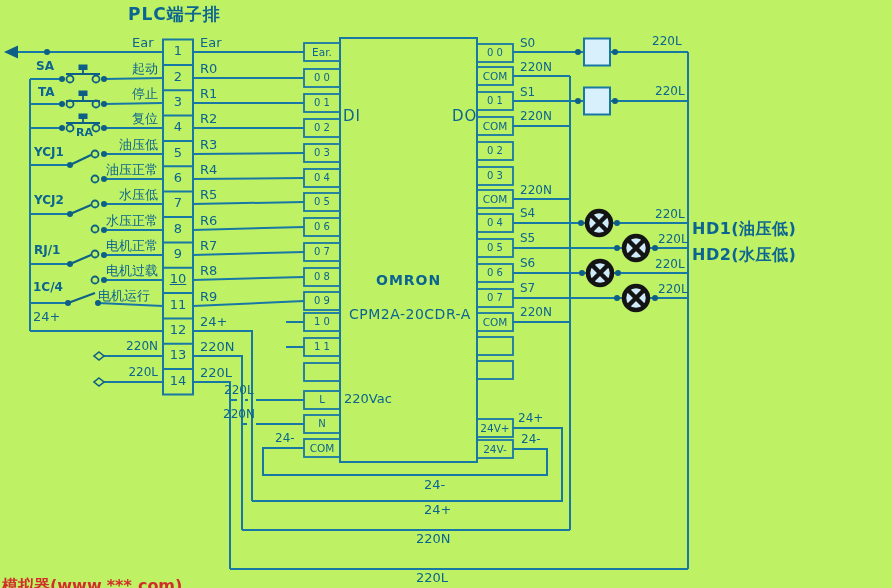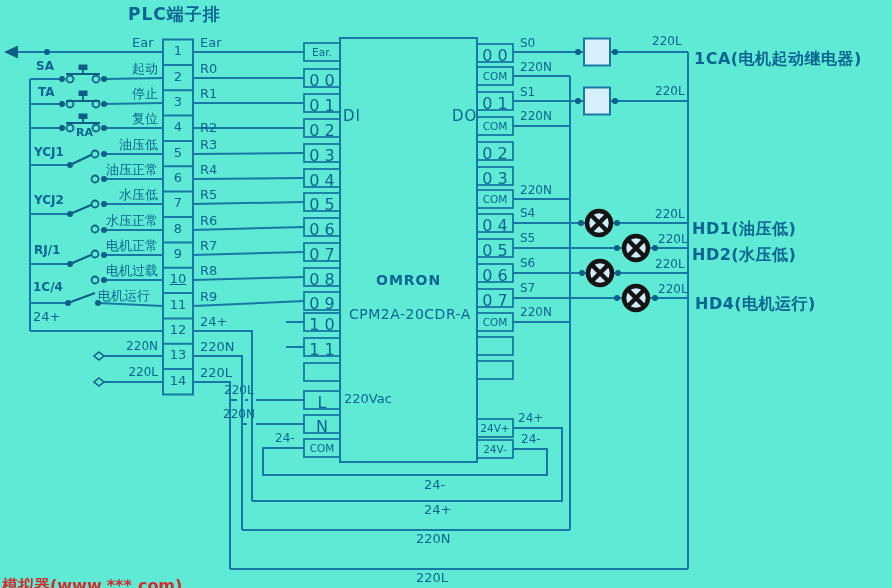--- a/index.html
+++ b/index.html
@@ -1,22 +1,22 @@
 <!DOCTYPE html>
 <html><head>
 <meta charset="utf-8">
 <style>
   html,body{margin:0;padding:0;}
-  #stage{position:relative;width:892px;height:588px;background:#5eead4;overflow:hidden;
+  #stage{position:relative;width:892px;height:588px;background:#bef264;overflow:hidden;
          font-family:"DejaVu Sans",sans-serif;color:#0b6491;}
   #stage svg{position:absolute;left:0;top:0;}
   .t{position:absolute;white-space:nowrap;line-height:1.15;color:#0b6491;}
   .r{text-align:right;width:100px;}
   .c{text-align:center;width:30px;}
-  .cell{text-align:center;width:36px;font-size:16px;}
+  .cell{text-align:center;width:36px;font-size:10px;}
   .fs11{font-size:11px;} .fs12{font-size:12px;} .fs13{font-size:13px;}
   .fs14{font-size:14px;} .fs15{font-size:15px;}
   .b{font-weight:bold;}
   .desc{font-size:16px;font-weight:bold;letter-spacing:.5px;}
   .wm{color:#d22c2c;font-weight:bold;font-size:16px;}
   .title{font-size:17px;font-weight:bold;letter-spacing:1px;}
   .plcbig{font-size:37px;letter-spacing:4px;}
   .model{font-size:14px;letter-spacing:.5px;}
 </style>
 </head>
@@ -290,21 +290,21 @@
 <div class="t fs13 c" style="left:163px;top:247px;">9</div>
 <div class="t fs13 c" style="left:163px;top:272px;text-decoration:underline;">10</div>
 <div class="t fs13 c" style="left:163px;top:298px;">11</div>
 <div class="t fs13 c" style="left:163px;top:323px;text-align:center;">12</div>
 <div class="t fs13 c" style="left:163px;top:348px;">13</div>
 <div class="t fs13 c" style="left:163px;top:374px;">14</div>
 
 <div class="t fs13" style="left:200px;top:36px;">Ear</div>
 <div class="t fs13" style="left:200px;top:62px;">R0</div>
 <div class="t fs13" style="left:200px;top:87px;">R1</div>
-<div class="t fs13" style="left:200px;top:112px;margin-top:9px;">R2</div>
+<div class="t fs13" style="left:200px;top:112px;">R2</div>
 <div class="t fs13" style="left:200px;top:138px;">R3</div>
 <div class="t fs13" style="left:200px;top:163px;">R4</div>
 <div class="t fs13" style="left:200px;top:188px;">R5</div>
 <div class="t fs13" style="left:200px;top:214px;">R6</div>
 <div class="t fs13" style="left:200px;top:239px;">R7</div>
 <div class="t fs13" style="left:200px;top:264px;">R8</div>
 <div class="t fs13" style="left:200px;top:290px;">R9</div>
 <div class="t fs13" style="left:200px;top:315px;">24+</div>
 <div class="t fs13" style="left:200px;top:340px;">220N</div>
 <div class="t fs13" style="left:200px;top:366px;">220L</div>
@@ -364,24 +364,22 @@
 <div class="t fs12" style="left:518px;top:412px;">24+</div>
 <div class="t fs12" style="left:521px;top:433px;">24-</div>
 
 <div class="t fs12" style="left:652px;top:35px;">220L</div>
 <div class="t fs12" style="left:655px;top:85px;">220L</div>
 <div class="t fs12" style="left:655px;top:208px;">220L</div>
 <div class="t fs12" style="left:658px;top:233px;">220L</div>
 <div class="t fs12" style="left:655px;top:258px;">220L</div>
 <div class="t fs12" style="left:658px;top:283px;">220L</div>
 
-<div class="t desc" style="left:694px;top:50px;">1CA(电机起动继电器)</div>
 <div class="t desc" style="left:692px;top:220px;">HD1(油压低)</div>
 <div class="t desc" style="left:692px;top:246px;">HD2(水压低)</div>
-<div class="t desc" style="left:695px;top:295px;">HD4(电机运行)</div>
 
 <div class="t fs13" style="left:424px;top:478px;">24-</div>
 <div class="t fs13" style="left:424px;top:503px;">24+</div>
 <div class="t fs13" style="left:416px;top:532px;">220N</div>
 <div class="t fs13" style="left:416px;top:571px;">220L</div>
 
 <div class="t wm" style="left:2px;top:577px;">模拟器(www.***.com)</div>
 
 </div>
 

